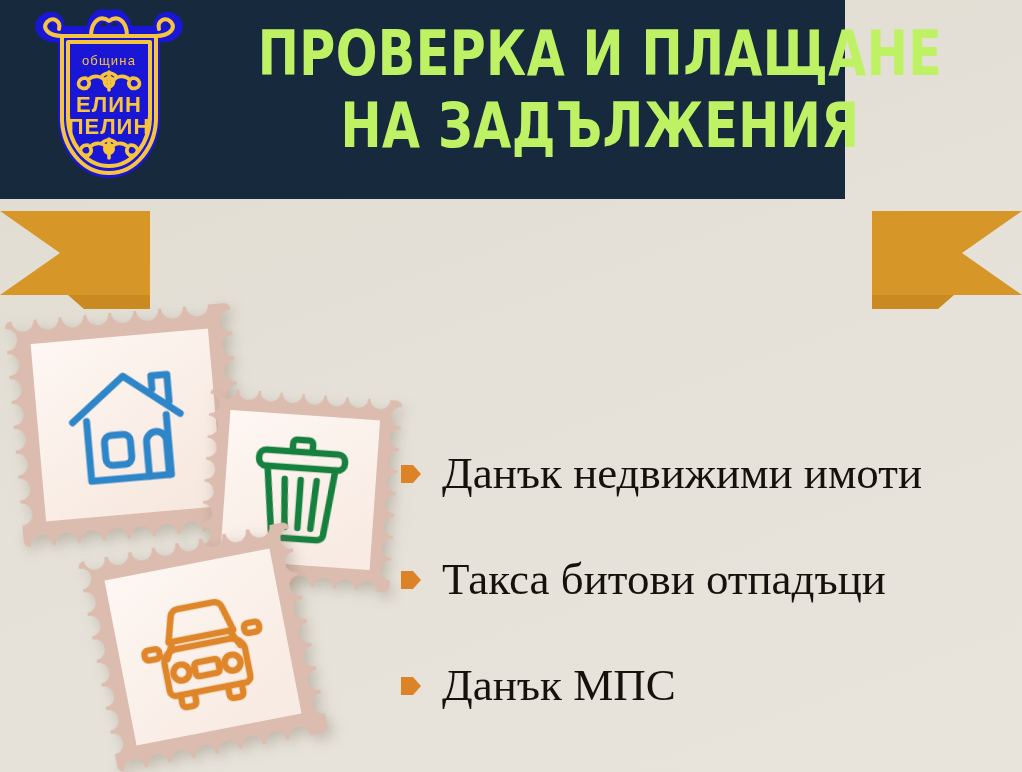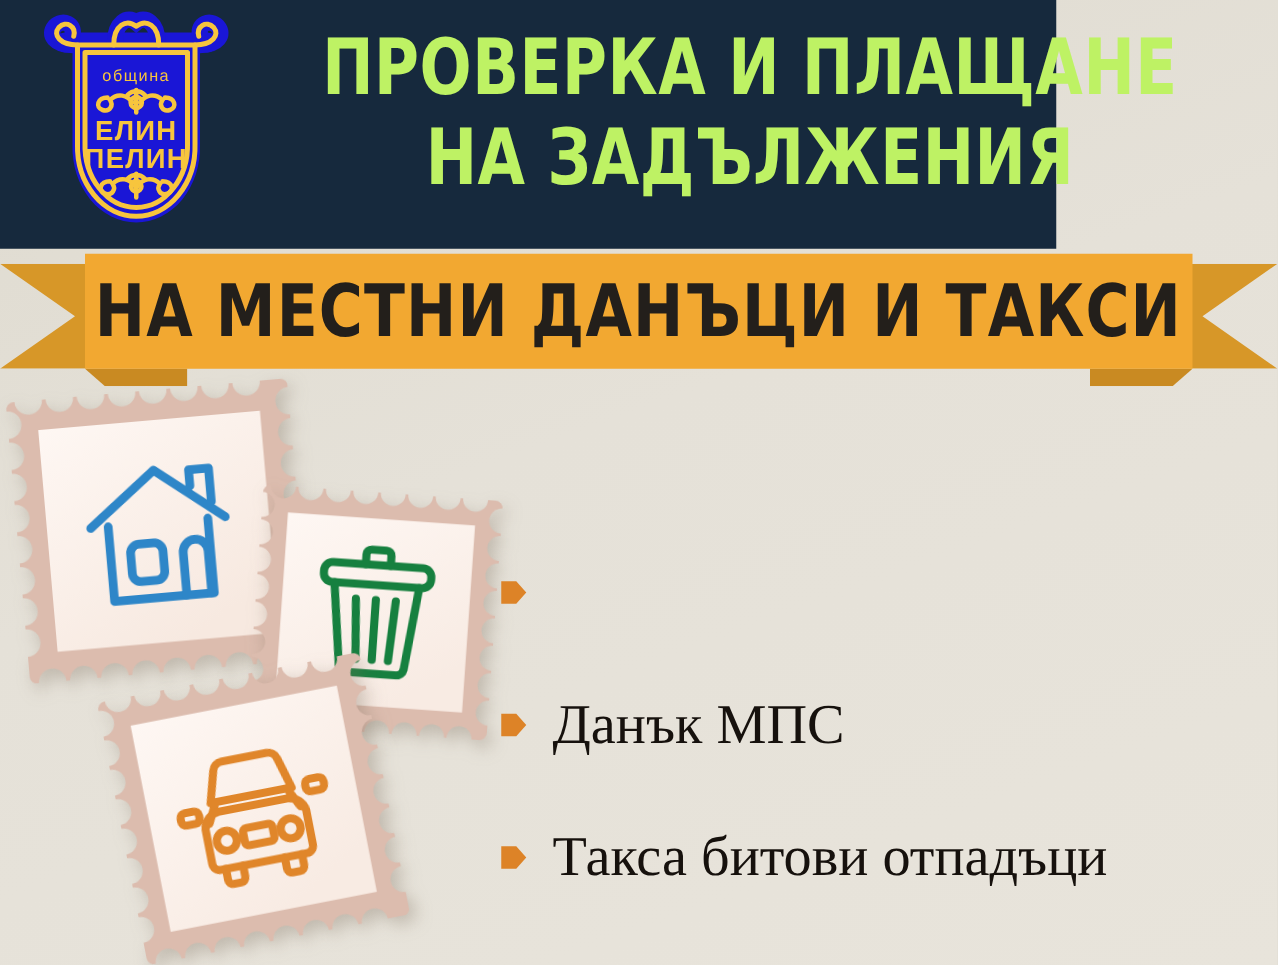--- a/index.html
+++ b/index.html
@@ -289,40 +289,41 @@
   </div>
 
   <div class="list">
 
     <div class="list-item">
       <span class="bullet">
         <svg viewBox="0 0 22 26" width="22" height="26">
             <path d="M1 4 L13 4 L21 13 L13 22 L1 22 Z" fill="#DD8327"></path>
           </svg>
       </span>
+      <span class="item-label">Данък недвижими имоти</span>
+    </div>
+
+    <div class="list-item">
+      <span class="bullet">
+        <svg viewBox="0 0 22 26" width="22" height="26">
+            <path d="M1 4 L13 4 L21 13 L13 22 L1 22 Z" fill="#DD8327"></path>
+          </svg>
+      </span>
+      <span class="item-label">Такса битови отпадъци</span>
     </div>
 
     <div class="list-item">
       <span class="bullet">
         <svg viewBox="0 0 22 26" width="22" height="26">
             <path d="M1 4 L13 4 L21 13 L13 22 L1 22 Z" fill="#DD8327"></path>
           </svg>
       </span>
       <span class="item-label">Данък МПС</span>
     </div>
 
-    <div class="list-item">
-      <span class="bullet">
-        <svg viewBox="0 0 22 26" width="22" height="26">
-            <path d="M1 4 L13 4 L21 13 L13 22 L1 22 Z" fill="#DD8327"></path>
-          </svg>
-      </span>
-      <span class="item-label">Такса битови отпадъци</span>
-    </div>
-
   </div>
 
   <div class="header">
 
     <div class="crest">
       <svg viewBox="0 0 150 186" width="150" height="186" aria-hidden="true">
 
         <path d="M24 26 L126 26 L126 110 a51 60 0 0 1 -51 62 a51 60 0 0 1 -51 -62 Z" fill="#1A16D6"></path>
 
         <path d="M18 28 L132 28" stroke="#1A16D6" stroke-width="16" stroke-linecap="round"></path>
@@ -367,18 +368,15 @@
       <div class="title-line">ПРОВЕРКА И ПЛАЩАНЕ</div>
       <div class="title-line">НА ЗАДЪЛЖЕНИЯ</div>
     </div>
   </div>
 
   <div class="ribbon">
     <div class="ribbon-tail left"></div>
     <div class="ribbon-tail right"></div>
     <div class="ribbon-fold left"></div>
     <div class="ribbon-fold right"></div>
-    <div class="ribbon-main">
-      <span class="ribbon-text">НА МЕСТНИ ДАНЪЦИ И ТАКСИ</span>
-    </div>
   </div>
 
 </div>
 
 </body></html>

